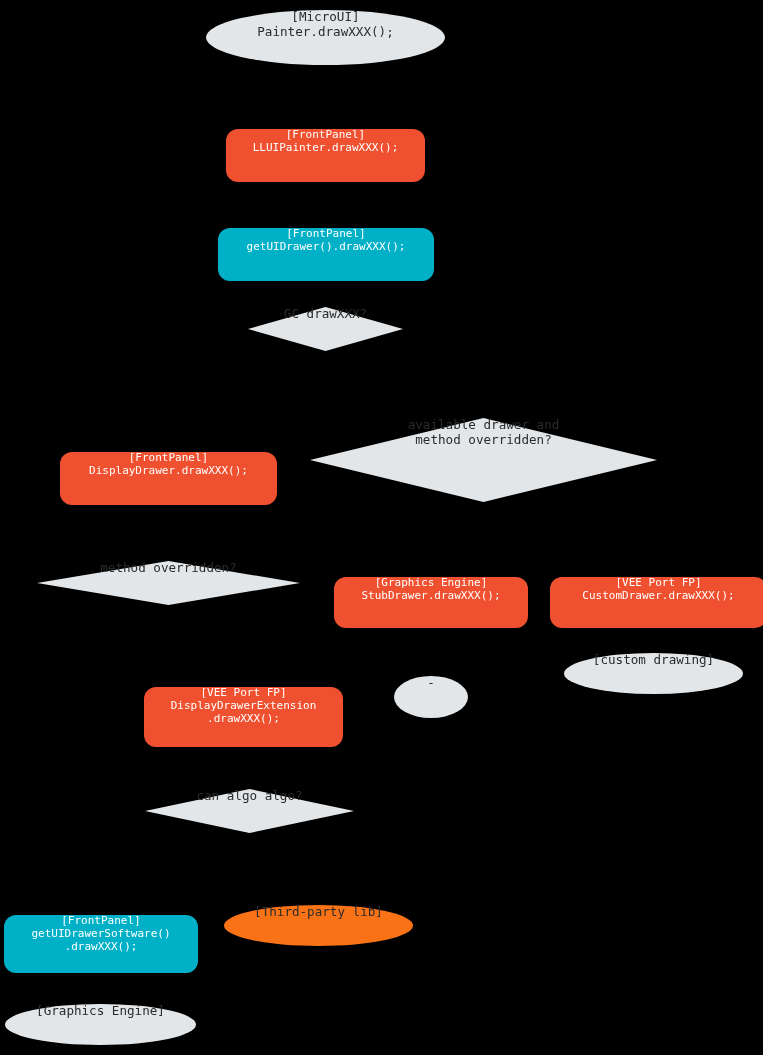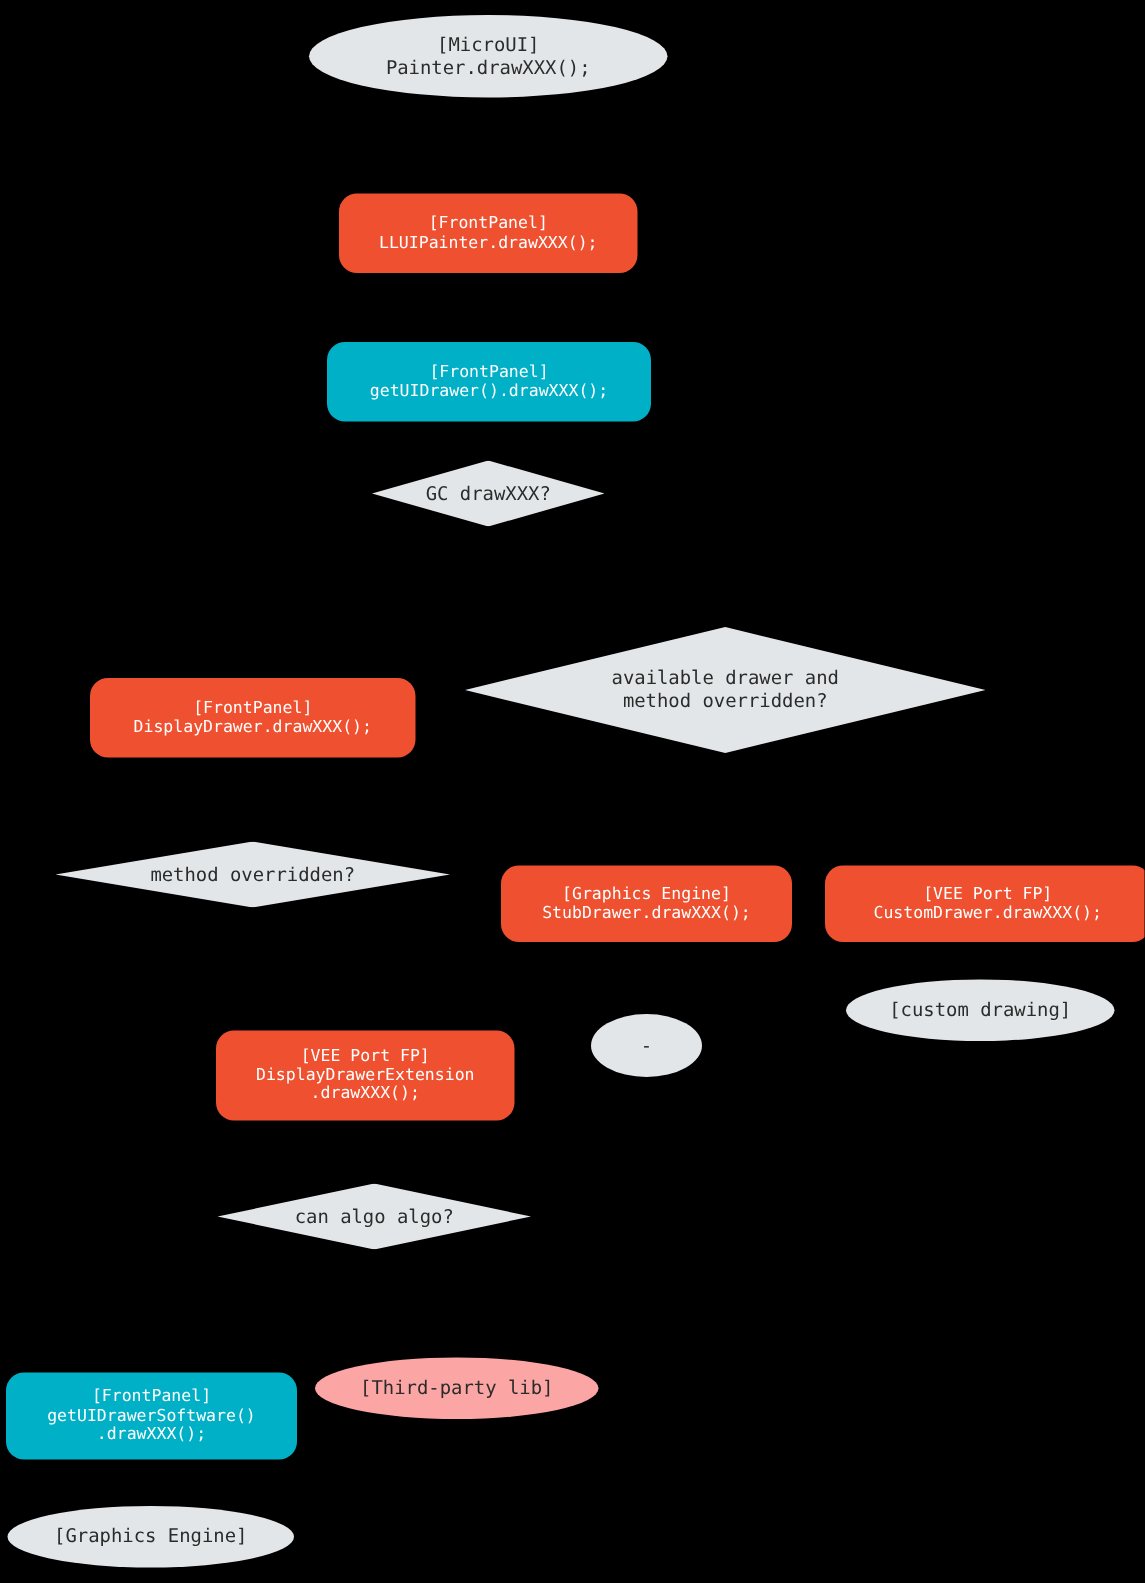--- a/index.html
+++ b/index.html
@@ -18,21 +18,20 @@
     position: absolute;
     left: 0;
     top: 0;
     width: 763px;
     height: 1055px;
   }
   .node {
     position: absolute;
     box-sizing: border-box;
     display: flex;
-    align-items: center;
     justify-content: center;
     text-align: center;
     white-space: pre;
     line-height: 1.18;
     letter-spacing: 0px;
   }
   .node .lbl {
     display: block;
     white-space: pre;
   }
@@ -115,15 +114,15 @@
 CustomDrawer.drawXXX();</span></div>
     <div class="node shape-box orange" style="left: 144px; top: 668px; width: 199px; height: 60px; background: rgb(239, 81, 48);"><span class="lbl">[VEE Port FP]
 DisplayDrawerExtension
 .drawXXX();</span></div>
     <div class="node shape-ellipse" style="left: 394px; top: 676px; width: 74px; height: 42px; background: rgb(227, 230, 232);"><span class="lbl">-</span></div>
     <div class="node shape-ellipse" style="left: 564px; top: 653px; width: 179px; height: 41px; background: rgb(227, 230, 232);"><span class="lbl">[custom drawing]</span></div>
     <div class="node shape-diamond" style="left: 145px; top: 789px; width: 209px; height: 44px;"><div class="dia-bg" style="background: rgb(227, 230, 232);"></div><span class="lbl">can algo algo?</span></div>
     <div class="node shape-box cyan" style="left: 4px; top: 896px; width: 194px; height: 58px; background: rgb(0, 176, 199);"><span class="lbl">[FrontPanel]
 getUIDrawerSoftware()
 .drawXXX();</span></div>
-    <div class="node shape-ellipse" style="left: 210px; top: 905px; width: 189px; height: 41px; background: #fca5a5;"><span class="lbl">[Third-party lib]</span></div>
+    <div class="node shape-ellipse" style="left: 224px; top: 905px; width: 189px; height: 41px; background: #f97316;"><span class="lbl">[Third-party lib]</span></div>
     <div class="node shape-ellipse" style="left: 5px; top: 1004px; width: 191px; height: 41px; background: rgb(227, 230, 232);"><span class="lbl">[Graphics Engine]</span></div>
   </div>
 
 </body></html>

